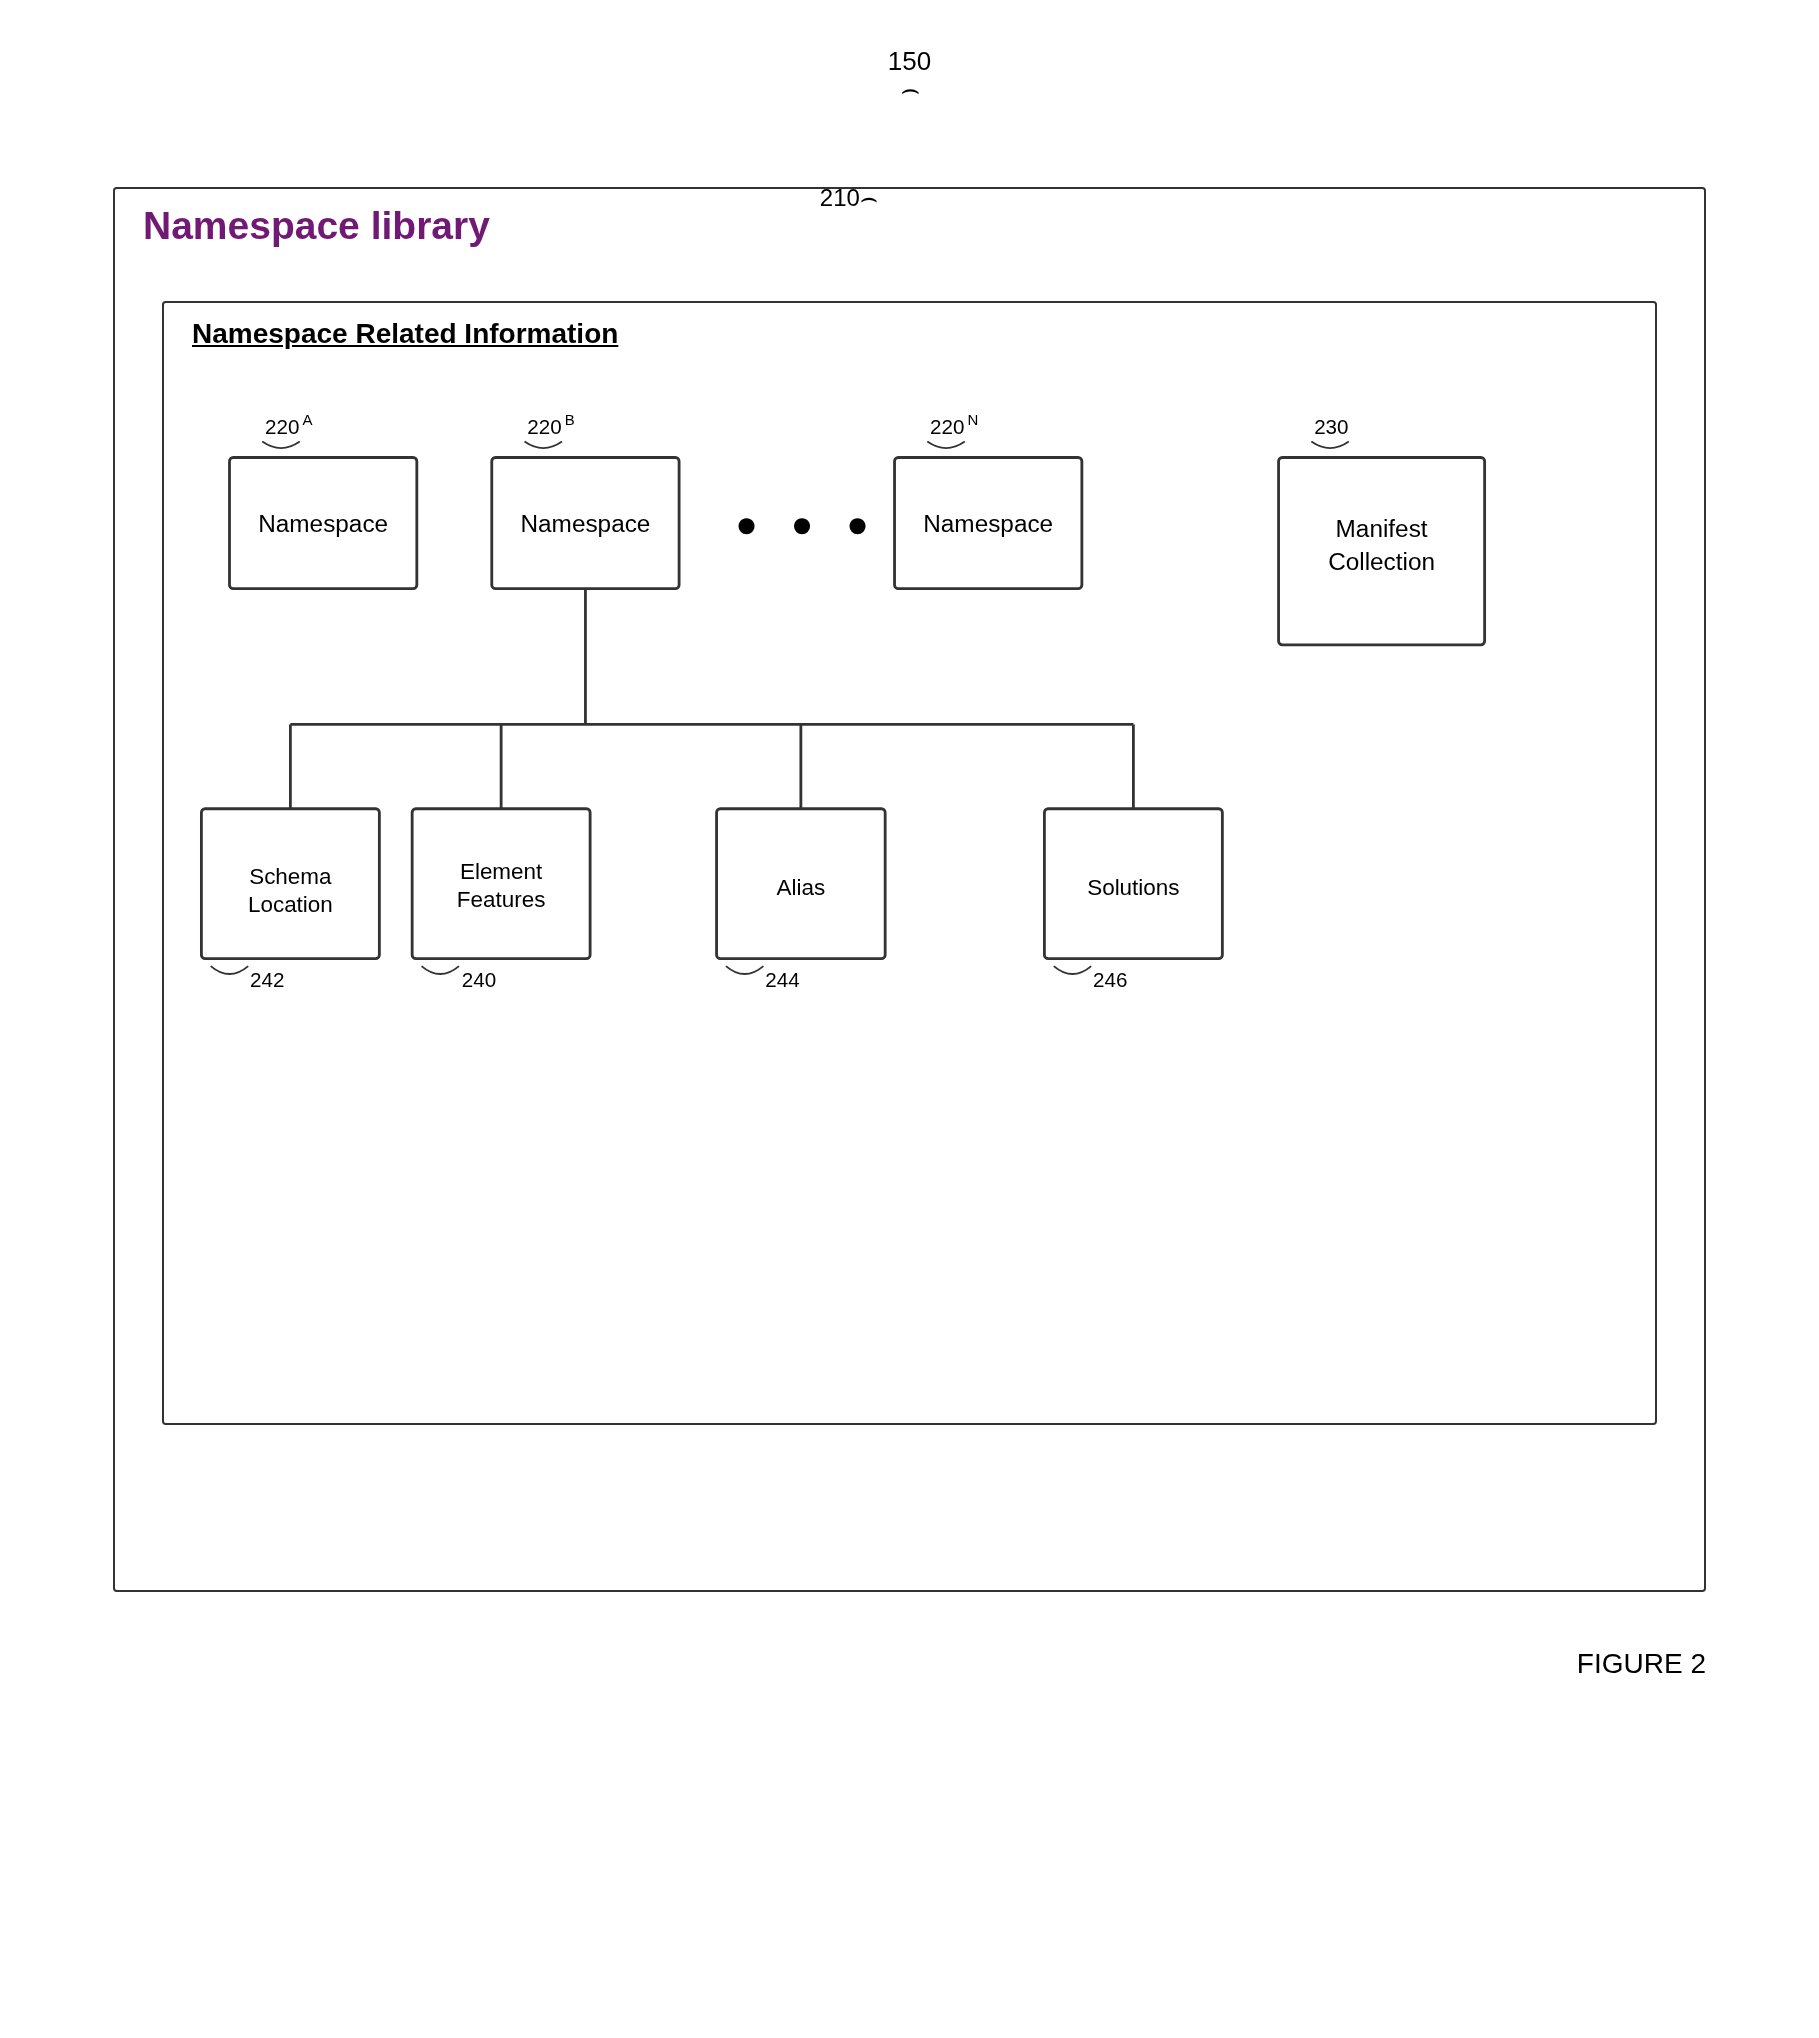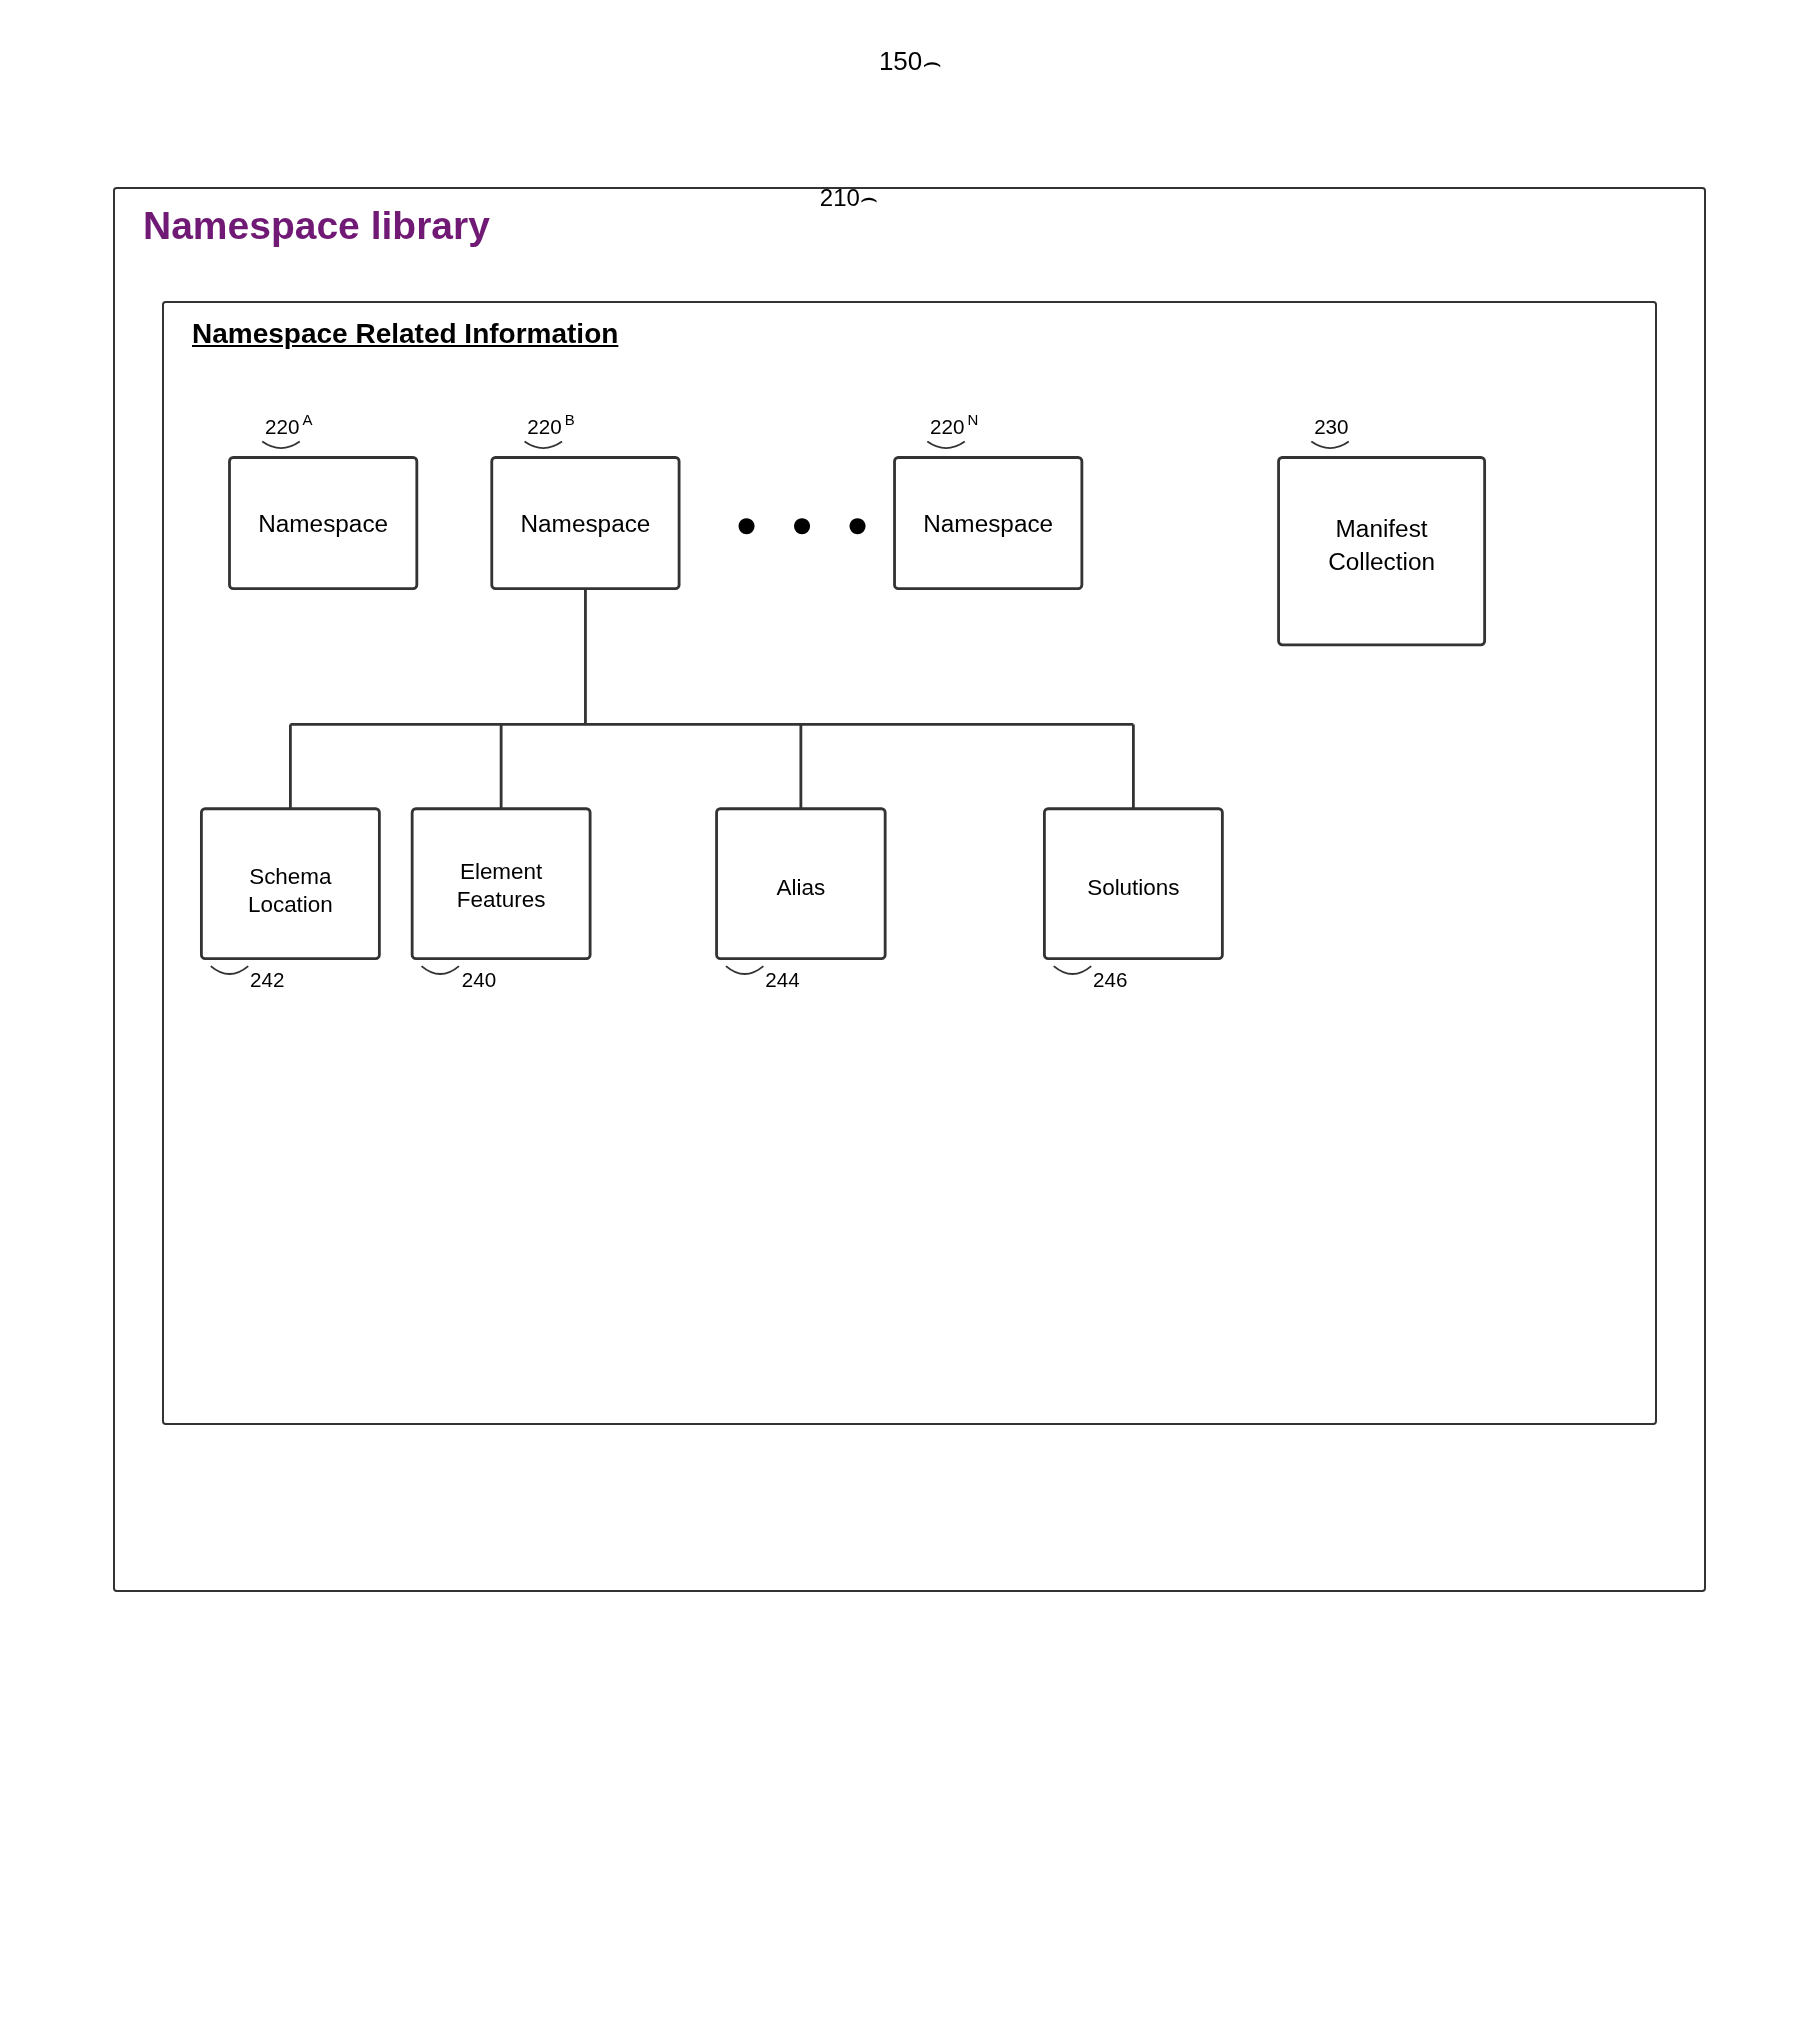--- a/index.html
+++ b/index.html
@@ -64,21 +64,21 @@
       text-decoration: underline;
       color: #000;
     }
   </style>
 </head>
 <body>
 
 <div class="page-container">
 
   <div style="position:relative; width:1593px; margin-top:75px;">
-    <div style="position:absolute; top:-66px; left:50%; transform:translateX(-50%); display:flex; flex-direction:row; align-items:center; font-size:26px;">
+    <div style="position:absolute; top:-66px; left:50%; transform:translateX(-50%); display:flex; flex-direction:column; align-items:center; font-size:26px;">
       <span>150</span>
       <span style="font-size:30px; line-height:0.8; letter-spacing:-1.9px;">⌢</span>
     </div>
 
     <div class="namespace-library">
       <span class="namespace-library-label">Namespace library</span>
 
       <div style="position:relative; width:100%;">
         <div style="position:absolute; top:-61px; left:44%; display:flex; flex-direction:row; align-items:center; font-size:24px;">
           <span>210</span>
@@ -162,17 +162,20 @@
           <text x="995" y="522" font-size="24" fill="#000" font-family="Arial" text-anchor="middle">Solutions</text>
 
           <path d="M 910 598 Q 930 615 950 598" stroke="#333" stroke-width="2" fill="none"></path>
           <text x="952" y="620" font-size="22" fill="#000" font-family="Arial">246</text>
 
         </svg>
 
       </div>
     </div>
 
+    <div style="text-align:right; margin-top:56px; font-size:28px; color:#000; font-family:Arial;">
+      <span>FIGURE 2</span>
+    </div>
 
   </div>
 
 </div>
 
 
 </body></html>

